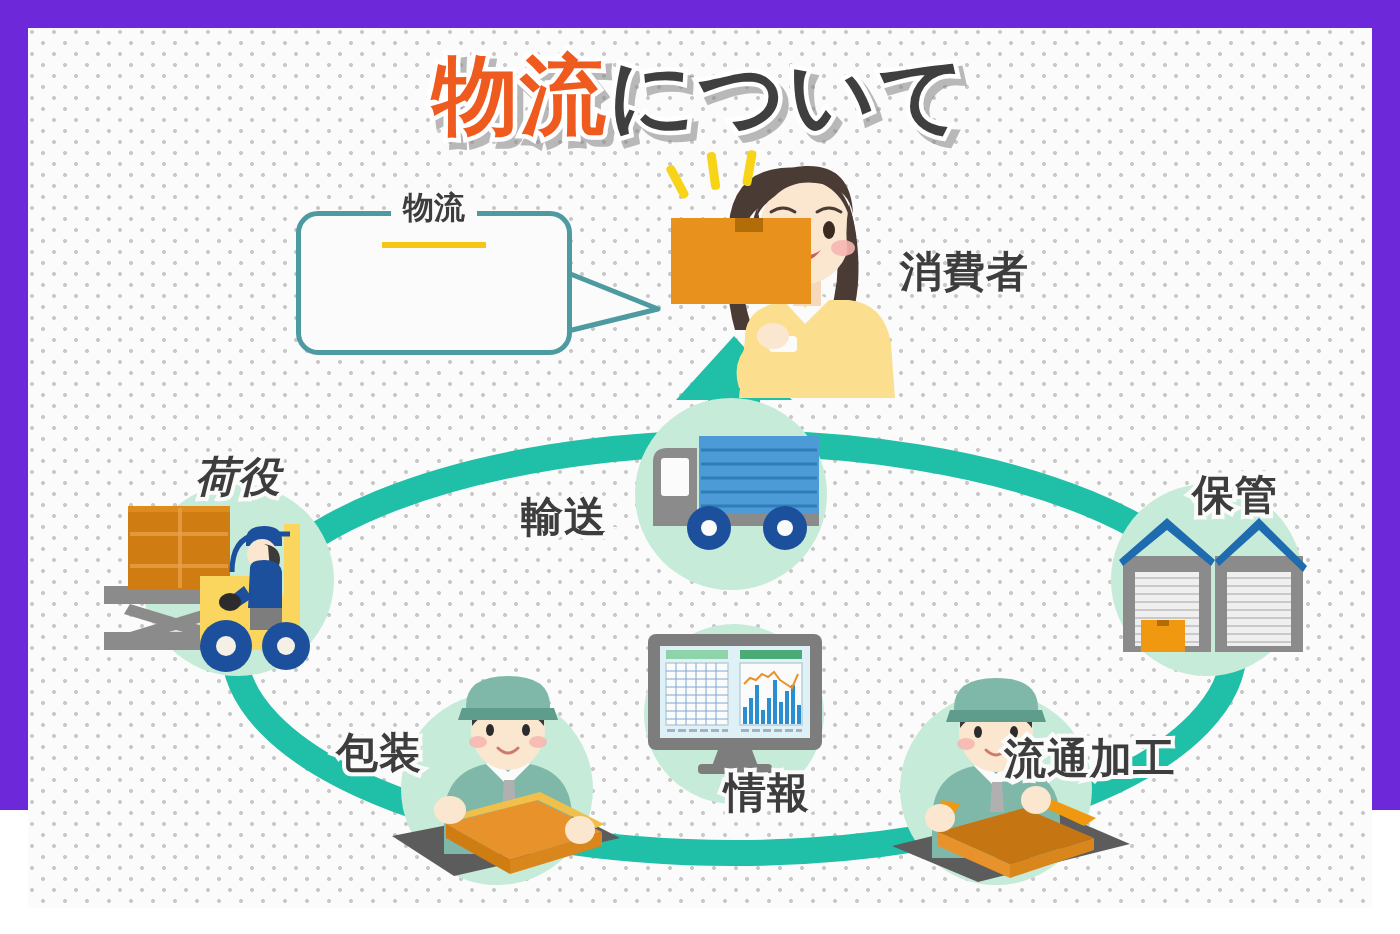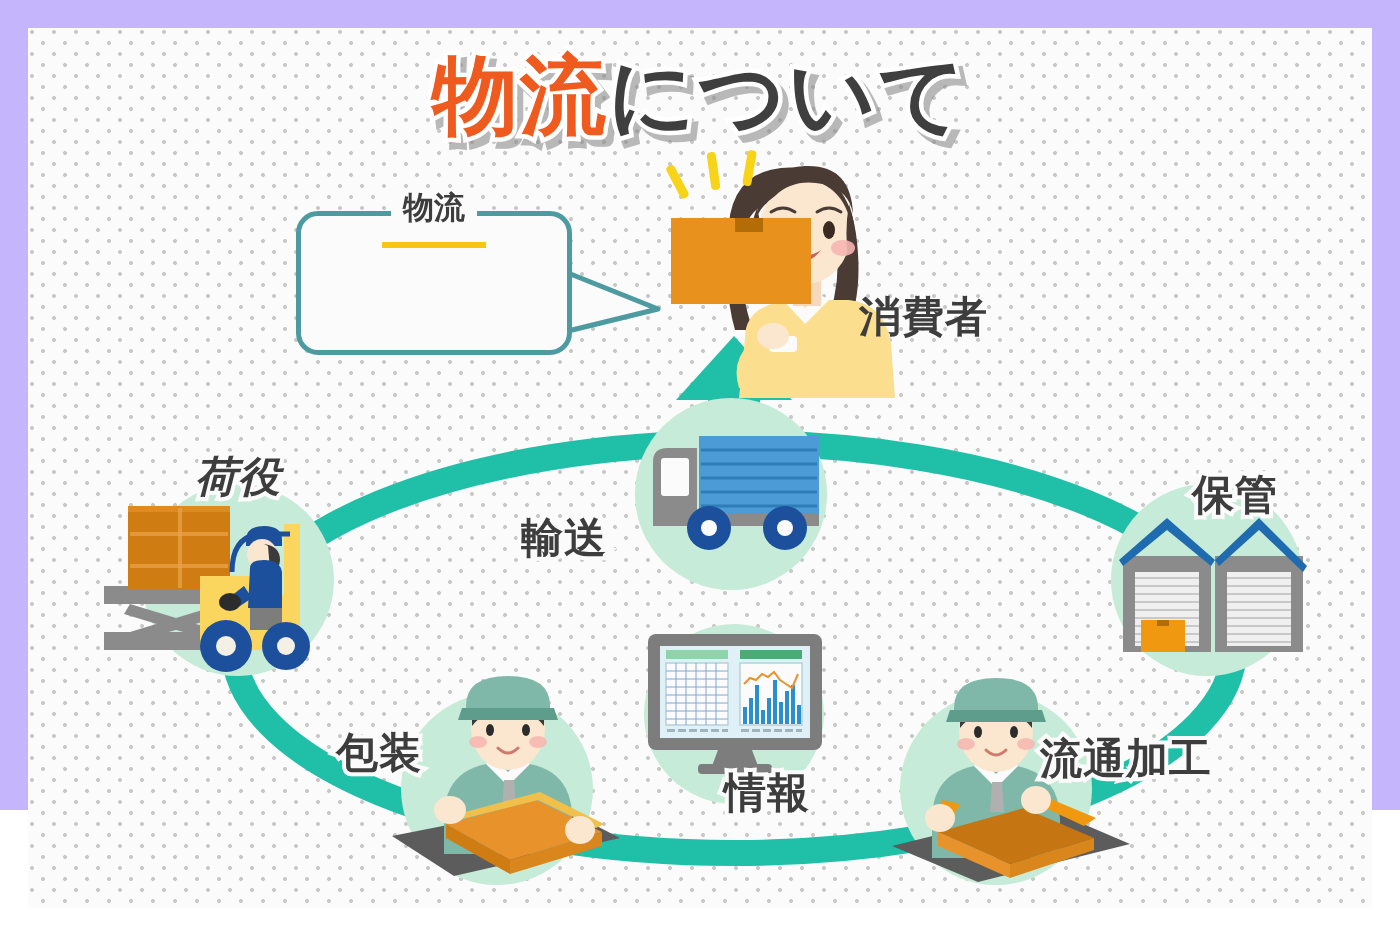--- a/index.html
+++ b/index.html
@@ -6,21 +6,21 @@
   * { box-sizing: border-box; margin: 0; padding: 0; }
   html, body {
     width: 1400px; height: 934px;
     background: #ffffff;
     font-family: "DejaVu Sans", "Liberation Sans", sans-serif;
     overflow: hidden;
   }
   #stage {
     position: relative;
     width: 1400px; height: 810px;
-    background: #c4b5fd;
+    background: #6d28d9;
   }
   
   #panel {
     position: absolute;
     left: 28px; top: 28px;
     width: 1344px; height: 880px;
     background-color: #fbfbfb;
     background-image:
       radial-gradient(circle at 4px 4px, #c9c9c9 1.9px, rgba(0,0,0,0) 2.2px),
       radial-gradient(circle at 4px 4px, #c9c9c9 1.9px, rgba(0,0,0,0) 2.2px);
@@ -220,21 +220,21 @@
         <line x1="56" y1="50" x2="172" y2="50"></line>
         <line x1="56" y1="64" x2="172" y2="64"></line>
         <line x1="56" y1="78" x2="172" y2="78"></line>
       </g>
 
       <circle cx="64" cy="100" r="22" fill="#1c4f9c"></circle>
         <circle cx="64" cy="100" r="8" fill="#fbfbfb"></circle>
       <circle cx="140" cy="100" r="22" fill="#1c4f9c"></circle>
         <circle cx="140" cy="100" r="8" fill="#fbfbfb"></circle>
     </svg>
-    <div class="lbl" style="left:493px; top:482px;">輸送</div>
+    <div class="lbl" style="left:493px; top:461px;">輸送</div>
 
     <div class="node" style="left:616px; top:596px; width:180px; height:180px;"></div>
     <svg class="art" style="left:612px; top:602px; width:190px; height:150px;" viewBox="0 0 190 150">
 
       <rect x="8" y="4" width="174" height="116" rx="8" fill="#7d7d7d"></rect>
       <rect x="20" y="16" width="150" height="92" fill="#dff0f6"></rect>
 
       <path d="M78 120 L112 120 L118 136 L72 136 Z" fill="#7d7d7d"></path>
       <rect x="58" y="134" width="74" height="10" rx="4" fill="#7d7d7d"></rect>
 
@@ -345,21 +345,21 @@
       <polygon points="60,164 146,140 216,170 132,196" fill="#c57613"></polygon>
       <polygon points="60,164 132,196 132,210 60,178" fill="#e8922c"></polygon>
       <polygon points="132,196 216,170 216,182 132,210" fill="#d9861c"></polygon>
 
       <polygon points="58,154 64,132 82,136 66,164" fill="#f0980f"></polygon>
       <polygon points="146,130 206,158 218,150 156,124" fill="#f0980f"></polygon>
 
       <ellipse cx="62" cy="150" rx="15" ry="14" fill="#fbe7cf"></ellipse>
       <ellipse cx="158" cy="132" rx="15" ry="14" fill="#fbe7cf"></ellipse>
     </svg>
-    <div class="lbl" style="left:1012px; top:703px;">流通加工</div>
+    <div class="lbl" style="left:976px; top:703px;">流通加工</div>
 
     <svg class="art" style="left:625px; top:110px; width:330px; height:260px;" viewBox="0 0 330 260">
 
       <path d="M76 118 Q68 36 128 30 Q196 24 204 104 Q210 160 192 196 L170 196 Q188 152 184 110 Q178 60 130 62 Q88 64 88 118 Q88 160 100 192 L82 192 Q72 158 76 118 Z" fill="#4a3b35"></path>
 
       <path d="M92 200 Q92 166 140 162 L196 162 Q232 166 238 206 L242 260 L86 260 Z" fill="#fbdf8e"></path>
 
       <path d="M130 162 L152 186 L176 162 L166 156 L152 170 L140 156 Z" fill="#fbfbfb"></path>
 
       <rect x="140" y="138" width="28" height="30" fill="#f6d9bc"></rect>
@@ -388,21 +388,21 @@
 
       <g fill="#f7d417">
         <rect x="20" y="26" width="9" height="36" rx="4" transform="rotate(-28 24 44)"></rect>
         <rect x="56" y="14" width="9" height="38" rx="4" transform="rotate(-8 60 33)"></rect>
         <rect x="92" y="12" width="9" height="36" rx="4" transform="rotate(10 96 30)"></rect>
       </g>
 
       <rect x="18" y="80" width="140" height="86" fill="#e8911c"></rect>
       <rect x="82" y="80" width="28" height="14" fill="#b26c08"></rect>
     </svg>
-    <div class="lbl" style="left:831px; top:216px;margin-top:45px; -webkit-text-stroke:0;">消費者</div>
+    <div class="lbl" style="left:872px; top:216px; -webkit-text-stroke:0;">消費者</div>
 
     <svg id="callout-tail" viewBox="0 0 420 180">
       <path d="M272 62 L362 98 L272 120" fill="#fbfbfb" stroke="#4d9aa0" stroke-width="5" stroke-linejoin="round"></path>
       <rect x="262" y="58" width="14" height="66" fill="#fbfbfb"></rect>
     </svg>
     <div id="callout">
       <div id="callout-head">物流</div>
       <div id="callout-underline"></div>
       <div id="callout-body">
       </div>

